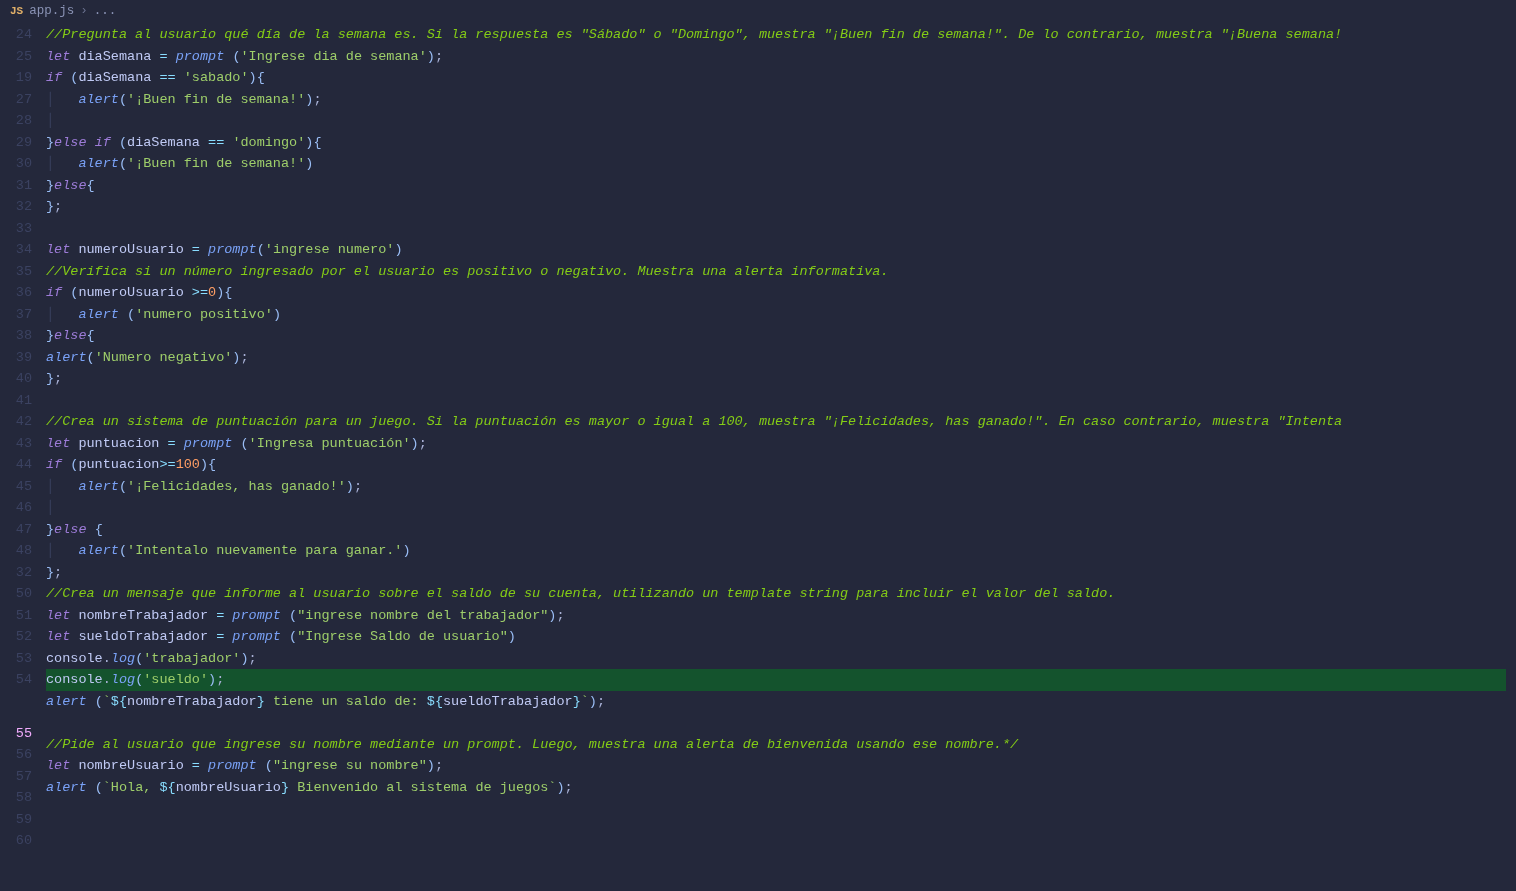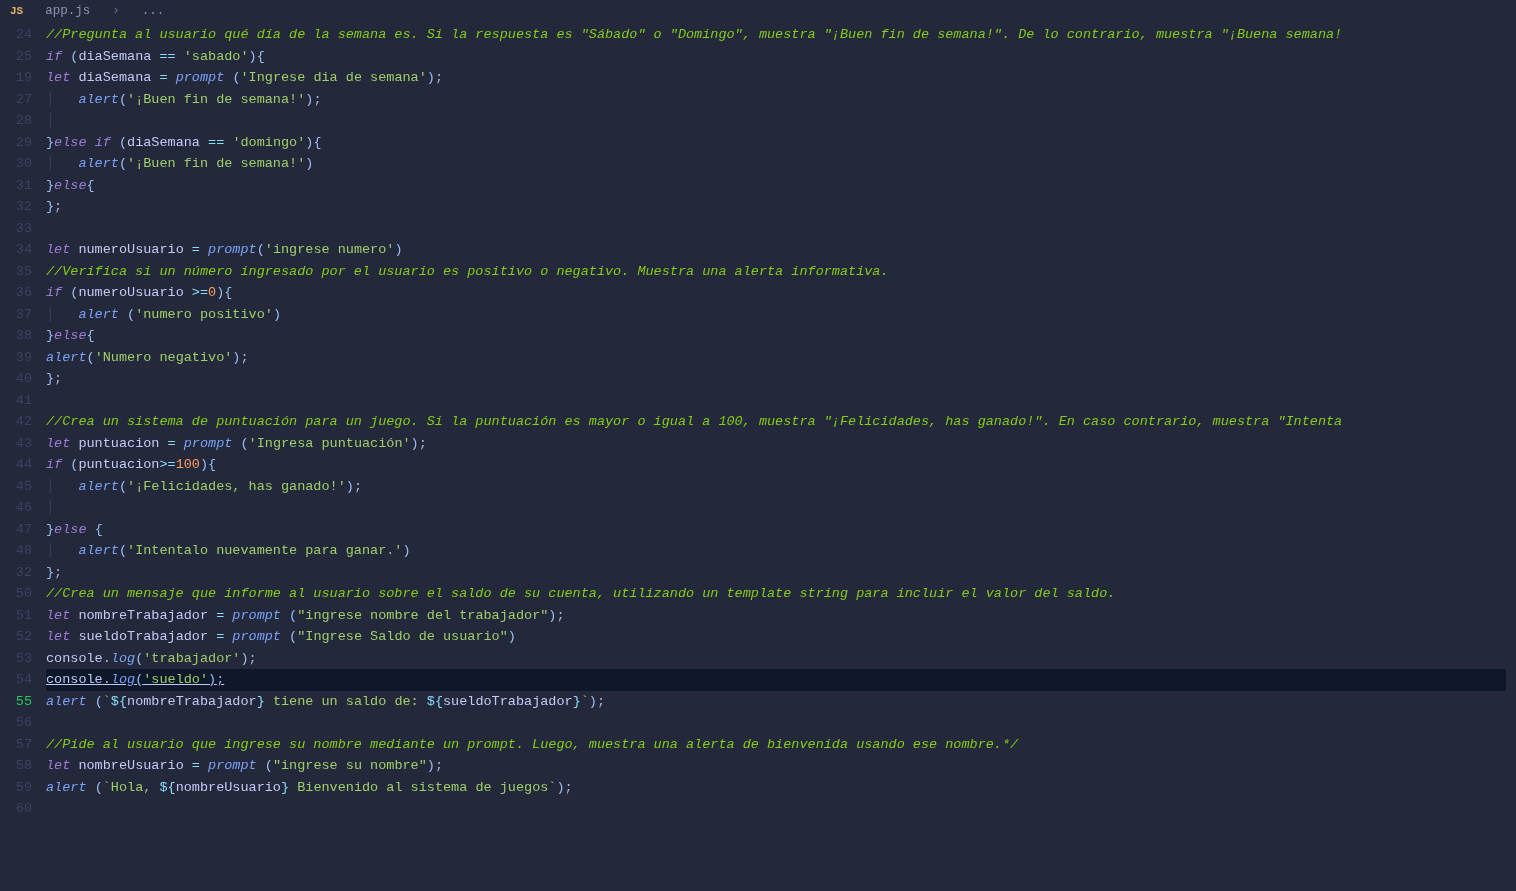--- a/index.html
+++ b/index.html
@@ -1,25 +1,25 @@
 <!DOCTYPE html>
 <html><head>
 <meta charset="utf-8">
 <style>
   * { margin:0; padding:0; box-sizing:border-box; }
   body { background:#24283b; color:#c0caf5; font-family:"Consolas","Courier New",monospace; font-size:13.5px; width:1516px; height:891px; overflow:hidden; }
-  .breadcrumb { display:flex; align-items:center; gap:22px; padding:4px 10px 6px 10px; font-size:12.5px; color:#8a93b5; }
+  .breadcrumb { display:flex; align-items:center; gap:6px; padding:4px 10px 6px 10px; font-size:12.5px; color:#8a93b5; }
   .breadcrumb .js-badge { color:#e0af68; font-weight:bold; font-size:11px; }
   .breadcrumb .chev { color:#6a7290; }
   .editor { display:flex; height:calc(100% - 24px); }
   .gutter { width:46px; text-align:right; padding-right:14px; color:#3b4261; user-select:none; }
   .code { flex:1; padding-right:10px; overflow:hidden; }
   .line { height:21.5px; line-height:21.5px; white-space:pre; }
   .gutter .line { }
-  .hl-line { background:#0f172a;text-decoration:underline; }
+  .hl-line { background:#14532d; }
   .tk-comment { color:#84cc16; font-style:italic; }
   .tk-kw { color:#9d7cd8; font-style:italic; }   
   .tk-var { color:#c0caf5; }
   .tk-op { color:#89ddff; }
   .tk-punc { color:#a9b1d6; }
   .tk-brace { color:#9abdf5; }
   .tk-num { color:#ff9e64; }
   .tk-str { color:#9ece6a; }
   .tk-fn { color:#7aa2f7; font-style:italic; }   
   .tk-obj { color:#c0caf5; }
@@ -61,32 +61,32 @@
       <div class="line">45</div>
       <div class="line">46</div>
       <div class="line">47</div>
       <div class="line">48</div>
       <div class="line">32</div>
       <div class="line">50</div>
       <div class="line">51</div>
       <div class="line">52</div>
       <div class="line">53</div>
       <div class="line">54</div>
-      <div class="line" style="color: #22c55e;">55</div>
+      <div class="line" style="color: #f0abfc; margin-top: 32px;">55</div>
       <div class="line">56</div>
       <div class="line">57</div>
       <div class="line">58</div>
       <div class="line">59</div>
       <div class="line">60</div>
     </div>
   <div class="code">
 
 <div class="line"><span class="tk-comment">//Pregunta al usuario qué día de la semana es. Si la respuesta es "Sábado" o "Domingo", muestra "¡Buen fin de semana!". De lo contrario, muestra "¡Buena semana!</span></div>
+<div class="line"><span class="tk-kw">let</span><span> </span><span class="tk-var">diaSemana</span><span class="tk-op"> = </span><span class="tk-fn">prompt</span><span> </span><span class="tk-brace">(</span><span class="tk-str">'Ingrese dia de semana'</span><span class="tk-brace">)</span><span class="tk-punc">;</span></div>
 <div class="line"><span class="tk-kw">if</span><span> </span><span class="tk-brace">(</span><span class="tk-var">diaSemana</span><span class="tk-op"> == </span><span class="tk-str">'sabado'</span><span class="tk-brace">)</span><span class="tk-brace">{</span></div>
-<div class="line"><span class="tk-kw">let</span><span> </span><span class="tk-var">diaSemana</span><span class="tk-op"> = </span><span class="tk-fn">prompt</span><span> </span><span class="tk-brace">(</span><span class="tk-str">'Ingrese dia de semana'</span><span class="tk-brace">)</span><span class="tk-punc">;</span></div>
 <div class="line"><span class="guide">│   </span><span class="tk-fn">alert</span><span class="tk-brace">(</span><span class="tk-str">'¡Buen fin de semana!'</span><span class="tk-brace">)</span><span class="tk-punc">;</span></div>
 <div class="line"><span class="guide">│</span></div>
 <div class="line"><span class="tk-brace">}</span><span class="tk-kw">else</span><span> </span><span class="tk-kw">if</span><span> </span><span class="tk-brace">(</span><span class="tk-var">diaSemana</span><span class="tk-op"> == </span><span class="tk-str">'domingo'</span><span class="tk-brace">)</span><span class="tk-brace">{</span></div>
 <div class="line"><span class="guide">│   </span><span class="tk-fn">alert</span><span class="tk-brace">(</span><span class="tk-str">'¡Buen fin de semana!'</span><span class="tk-brace">)</span></div>
 <div class="line"><span class="tk-brace">}</span><span class="tk-kw">else</span><span class="tk-brace">{</span></div>
 <div class="line"><span class="tk-brace">}</span><span class="tk-punc">;</span></div>
 <div class="line"></div>
 <div class="line"><span class="tk-kw">let</span><span> </span><span class="tk-var">numeroUsuario</span><span class="tk-op"> = </span><span class="tk-fn">prompt</span><span class="tk-brace">(</span><span class="tk-str">'ingrese numero'</span><span class="tk-brace">)</span></div>
 <div class="line"><span class="tk-comment">//Verifica si un número ingresado por el usuario es positivo o negativo. Muestra una alerta informativa.</span></div>
 <div class="line"><span class="tk-kw">if</span><span> </span><span class="tk-brace">(</span><span class="tk-var">numeroUsuario</span><span class="tk-op"> &gt;=</span><span class="tk-num">0</span><span class="tk-brace">)</span><span class="tk-brace">{</span></div>

